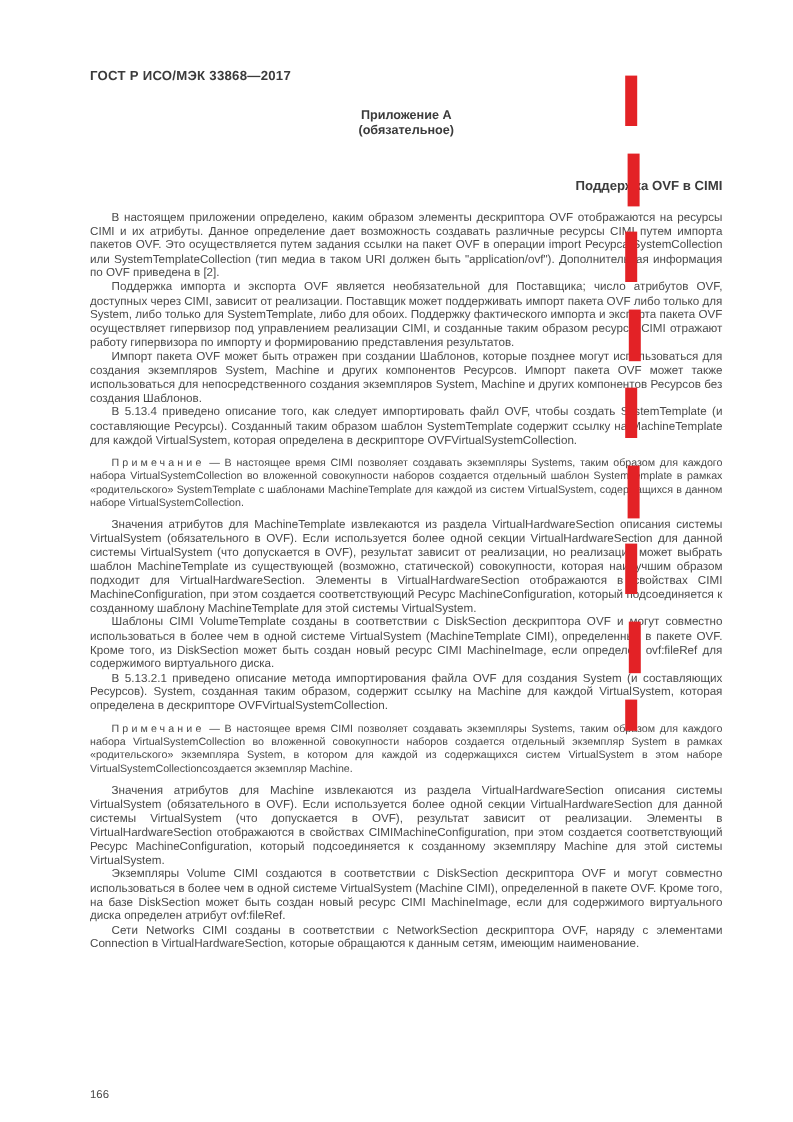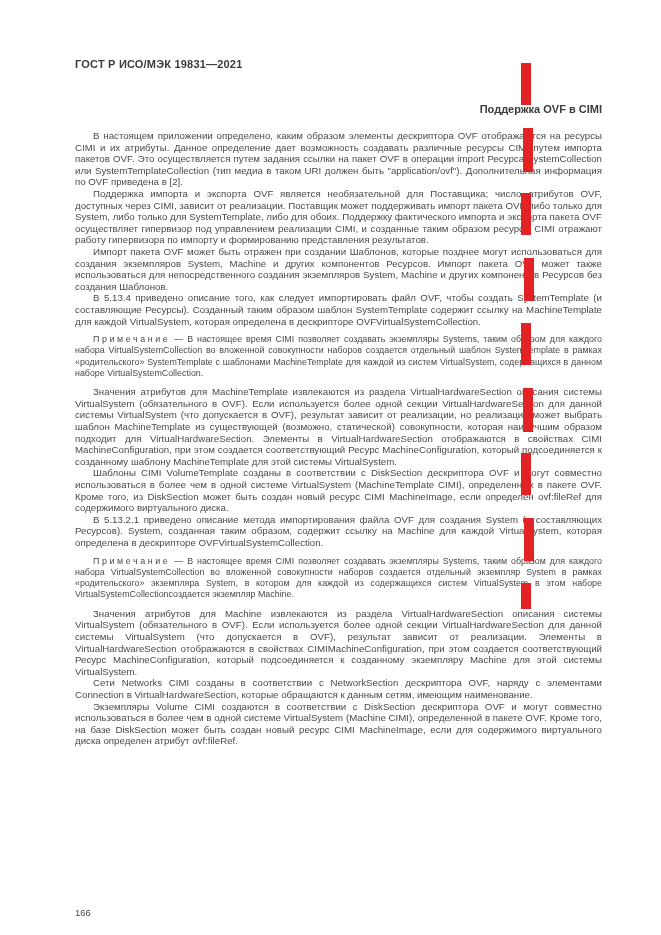--- a/index.html
+++ b/index.html
@@ -55,42 +55,46 @@
   .marker:nth-of-type(6){top:388px;height:44px;left:523px;}
   .marker:nth-of-type(7){top:453px;height:42px;}
   .marker:nth-of-type(8){top:518px;height:43px;left:524px;}
   .marker:nth-of-type(9){top:583px;height:26px;}
 </style>
 </head>
 <body>
 
 <div class="page">
 
-  <div class="doc-header">ГОСТ Р ИСО/МЭК 19831—2021</div>
+  <div class="doc-header">ГОСТ Р ИСО/МЭК 33868—2017</div>
 
+  <div class="appendix">
+    <div>Приложение А</div>
+    <div>(обязательное)</div>
+  </div>
 
   <div class="doc-title">Поддержка OVF в CIMI</div>
 
   <div class="body-text">
     <p class="para">В настоящем приложении определено, каким образом элементы дескриптора OVF отображаются на ресурсы CIMI и их атрибуты. Данное определение дает возможность создавать различные ресурсы CIMI путем импорта пакетов OVF. Это осуществляется путем задания ссылки на пакет OVF в операции import Ресурса SystemCollection или SystemTemplateCollection (тип медиа в таком URI должен быть "application/ovf"). Дополнительная информация по OVF приведена в [2].</p>
     <p class="para">Поддержка импорта и экспорта OVF является необязательной для Поставщика; число атрибутов OVF, доступных через CIMI, зависит от реализации. Поставщик может поддерживать импорт пакета OVF либо только для System, либо только для SystemTemplate, либо для обоих. Поддержку фактического импорта и экспорта пакета OVF осуществляет гипервизор под управлением реализации CIMI, и созданные таким образом ресурсы CIMI отражают работу гипервизора по импорту и формированию представления результатов.</p>
     <p class="para">Импорт пакета OVF может быть отражен при создании Шаблонов, которые позднее могут использоваться для создания экземпляров System, Machine и других компонентов Ресурсов. Импорт пакета OVF может также использоваться для непосредственного создания экземпляров System, Machine и других компонентов Ресурсов без создания Шаблонов.</p>
     <p class="para">В 5.13.4 приведено описание того, как следует импортировать файл OVF, чтобы создать SystemTemplate (и составляющие Ресурсы). Созданный таким образом шаблон SystemTemplate содержит ссылку на MachineTemplate для каждой VirtualSystem, которая определена в дескрипторе OVFVirtualSystemCollection.</p>
 
     <p class="note"><span class="note-label">Примечание</span><span> — В настоящее время CIMI позволяет создавать экземпляры Systems, таким образом для каждого набора VirtualSystemCollection во вложенной совокупности наборов создается отдельный шаблон SystemTemplate в рамках «родительского» SystemTemplate с шаблонами MachineTemplate для каждой из систем VirtualSystem, содержащихся в данном наборе VirtualSystemCollection.</span></p>
 
     <p class="para">Значения атрибутов для MachineTemplate извлекаются из раздела VirtualHardwareSection описания системы VirtualSystem (обязательного в OVF). Если используется более одной секции VirtualHardwareSection для данной системы VirtualSystem (что допускается в OVF), результат зависит от реализации, но реализация может выбрать шаблон MachineTemplate из существующей (возможно, статической) совокупности, которая наилучшим образом подходит для VirtualHardwareSection. Элементы в VirtualHardwareSection отображаются в свойствах CIMI MachineConfiguration, при этом создается соответствующий Ресурс MachineConfiguration, который подсоединяется к созданному шаблону MachineTemplate для этой системы VirtualSystem.</p>
     <p class="para">Шаблоны CIMI VolumeTemplate созданы в соответствии с DiskSection дескриптора OVF и могут совместно использоваться в более чем в одной системе VirtualSystem (MachineTemplate CIMI), определенных в пакете OVF. Кроме того, из DiskSection может быть создан новый ресурс CIMI MachineImage, если определен ovf:fileRef для содержимого виртуального диска.</p>
     <p class="para">В 5.13.2.1 приведено описание метода импортирования файла OVF для создания System (и составляющих Ресурсов). System, созданная таким образом, содержит ссылку на Machine для каждой VirtualSystem, которая определена в дескрипторе OVFVirtualSystemCollection.</p>
 
     <p class="note"><span class="note-label">Примечание</span><span> — В настоящее время CIMI позволяет создавать экземпляры Systems, таким образом для каждого набора VirtualSystemCollection во вложенной совокупности наборов создается отдельный экземпляр System в рамках «родительского» экземпляра System, в котором для каждой из содержащихся систем VirtualSystem в этом наборе VirtualSystemCollectionсоздается экземпляр Machine.</span></p>
 
     <p class="para">Значения атрибутов для Machine извлекаются из раздела VirtualHardwareSection описания системы VirtualSystem (обязательного в OVF). Если используется более одной секции VirtualHardwareSection для данной системы VirtualSystem (что допускается в OVF), результат зависит от реализации. Элементы в VirtualHardwareSection отображаются в свойствах CIMIMachineConfiguration, при этом создается соответствующий Ресурс MachineConfiguration, который подсоединяется к созданному экземпляру Machine для этой системы VirtualSystem.</p>
+    <p class="para">Экземпляры Volume CIMI создаются в соответствии с DiskSection дескриптора OVF и могут совместно использоваться в более чем в одной системе VirtualSystem (Machine CIMI), определенной в пакете OVF. Кроме того, на базе DiskSection может быть создан новый ресурс CIMI MachineImage, если для содержимого виртуального диска определен атрибут ovf:fileRef.</p>
     <p class="para">Сети Networks CIMI созданы в соответствии с NetworkSection дескриптора OVF, наряду с элементами Connection в VirtualHardwareSection, которые обращаются к данным сетям, имеющим наименование.</p>
-    <p class="para">Экземпляры Volume CIMI создаются в соответствии с DiskSection дескриптора OVF и могут совместно использоваться в более чем в одной системе VirtualSystem (Machine CIMI), определенной в пакете OVF. Кроме того, на базе DiskSection может быть создан новый ресурс CIMI MachineImage, если для содержимого виртуального диска определен атрибут ovf:fileRef.</p>
   </div>
 
 </div>
 
 <div class="page-number">166</div>
 
 <div>
   <div class="marker"></div>
   <div class="marker"></div>
   <div class="marker"></div>

